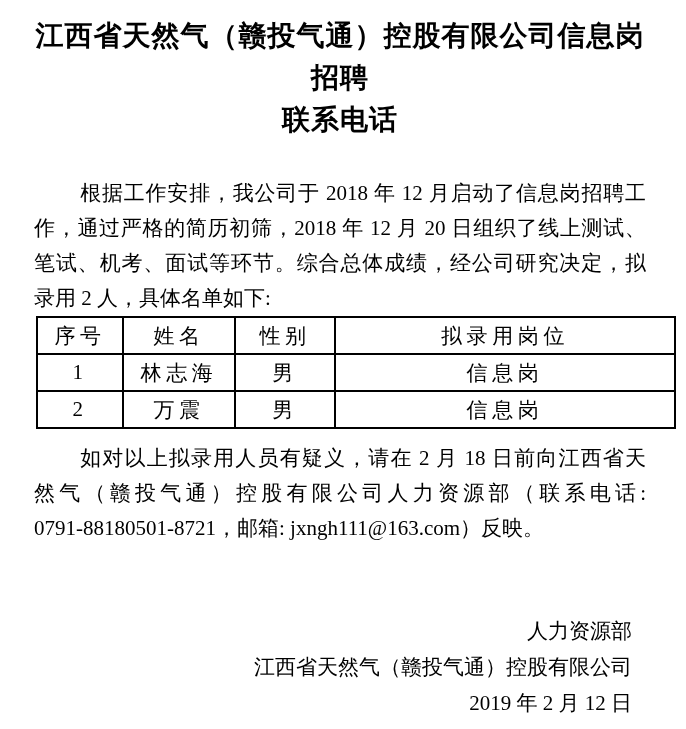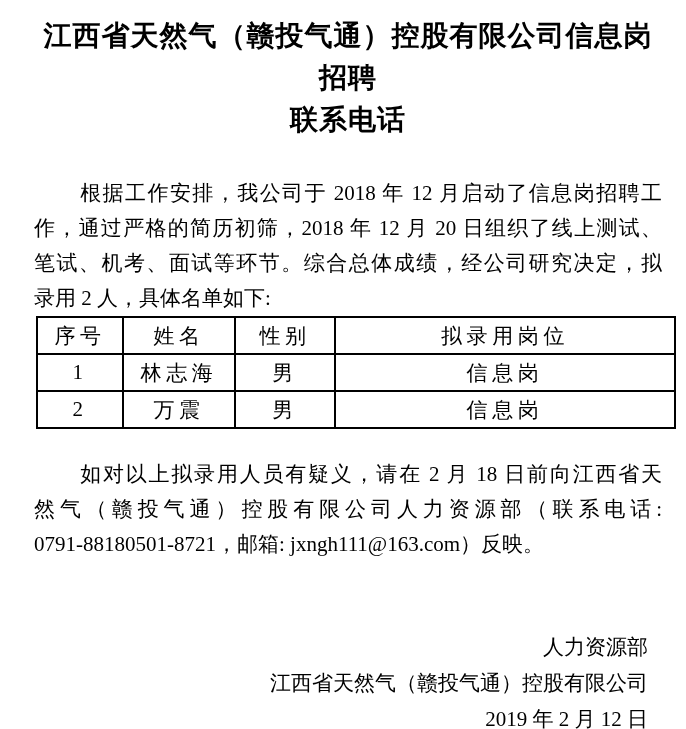--- a/index.html
+++ b/index.html
@@ -7,21 +7,21 @@
     padding: 0;
     background: #ffffff;
   }
   .page {
     position: relative;
     width: 686px;
     height: 729px;
     box-sizing: border-box;
     background: #ffffff;
     color: #000000;
-    padding: 15px 24px 0 34px;
+    padding: 15px 40px 0 34px;
     font-family: "Liberation Serif", serif;
     overflow: hidden;
   }
   .title {
     margin: 0 0 35px 0;
     font-family: "Liberation Sans", sans-serif;
     font-weight: 700;
     font-size: 28px;
     line-height: 42px;
     text-align: center;
@@ -56,21 +56,21 @@
     font-weight: normal;
     letter-spacing: 0.22em;
     font-family: "Liberation Serif", serif;
   }
   .col-index  { width: 86px; }
   .col-name   { width: 112px; }
   .col-gender { width: 100px; }
   .col-post   { width: auto; }
   .num-cell   { letter-spacing: 0; }
 
-  .para2 { margin-top: 28px; }
+  .para2 { margin-top: 12px; }
 
   .signature {
     margin-top: 67px;
     font-size: 21px;
     line-height: 36px;
     text-align: right;
     padding-right: 14px;
   }
   .signature div { display: block; }
 </style>

